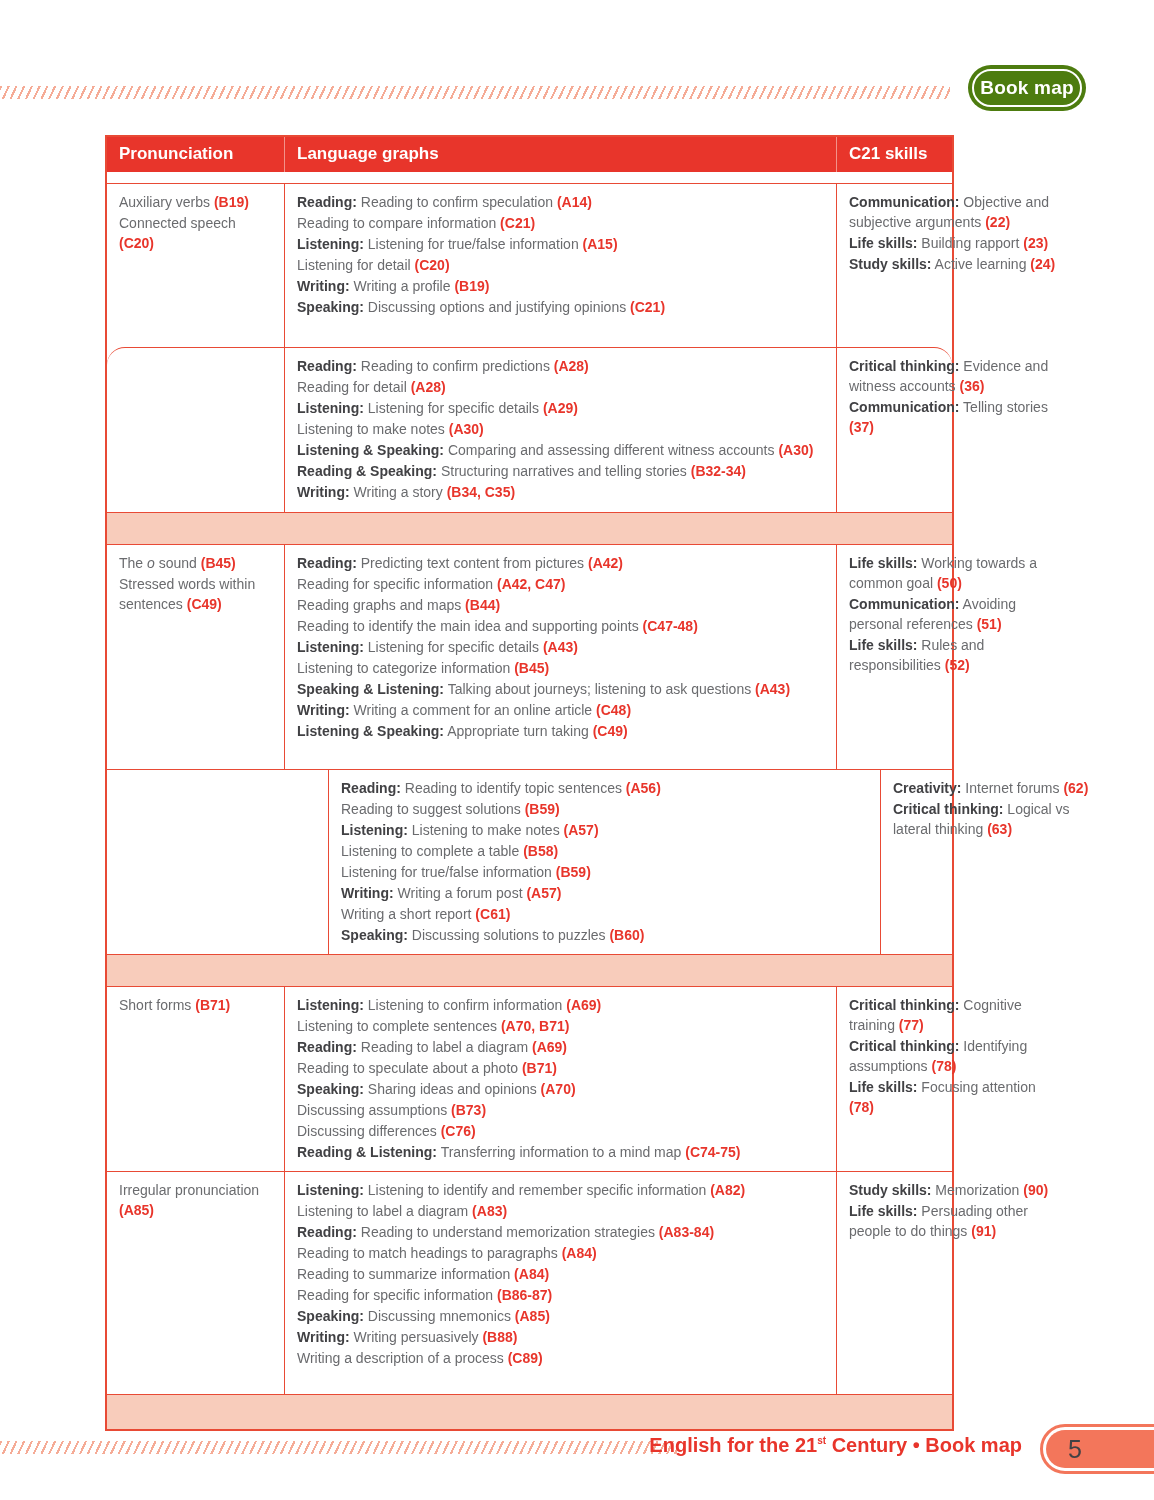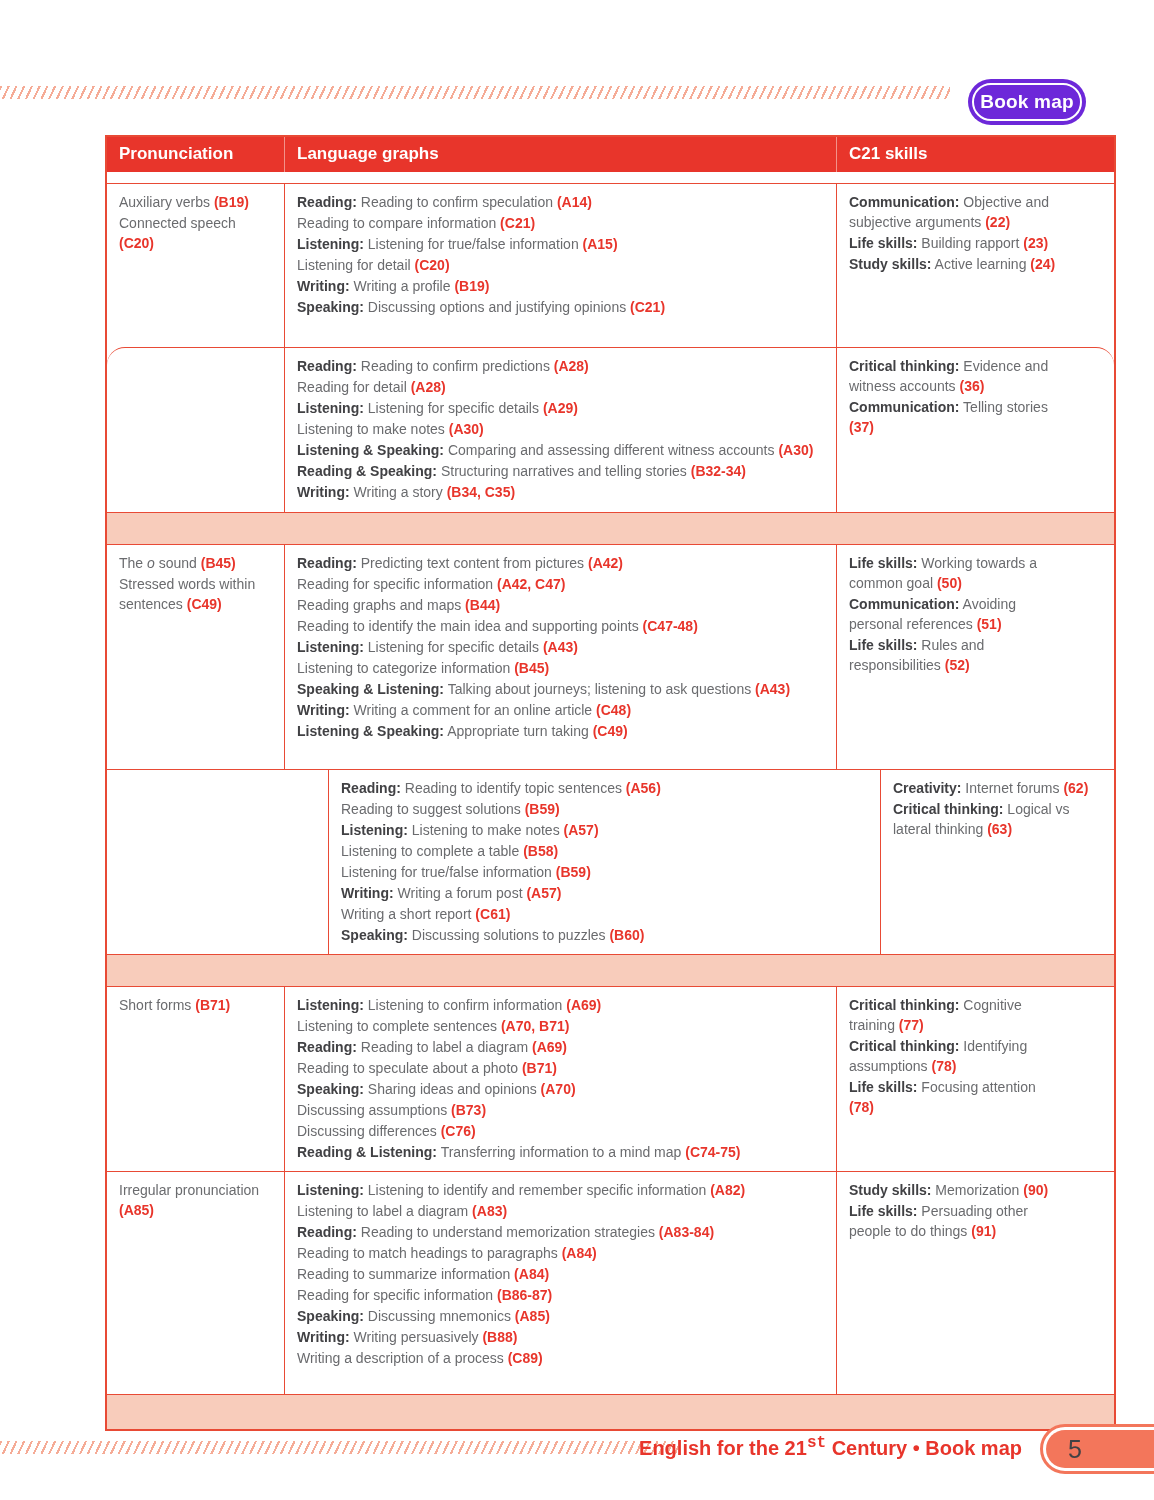--- a/index.html
+++ b/index.html
@@ -14,34 +14,34 @@
   
   .stripes {
     position: absolute;
     background: repeating-linear-gradient(115deg, #f5ab96 0 2px, transparent 2px 7px);
   }
   .top-stripes    { left: 0; top: 86px;  width: 950px; height: 13px; }
   .footer-stripes { left: 0; top: 1441px; width: 678px; height: 13px; }
 
   
   .bookmap-badge {
-    position: absolute; left: 968px; top: 79px; width: 118px; height: 46px;
-    background: #6d28d9; border-radius: 23px;
+    position: absolute; left: 968px; top: 65px; width: 118px; height: 46px;
+    background: #4d7c0f; border-radius: 23px;
     display: flex; align-items: center; justify-content: center;
   }
   .bookmap-badge .inner-ring {
     position: absolute; inset: 4px; border: 2.5px solid #ffffff; border-radius: 19px;
   }
   .bookmap-badge .label {
     position: relative; color: #ffffff; font-weight: bold; font-size: 19px; letter-spacing: .2px;
   }
 
   
   .book-table {
-    position: absolute; left: 105px; top: 135px; width: 1011px;
+    position: absolute; left: 105px; top: 135px; width: 849px;
     border: 2px solid #e84a35; background:#fff;
   }
   .header-row {
     display: grid; grid-template-columns: 178px 552px 231px;
     background: #e8352b;
   }
   .header-cell {
     color: #ffffff; font-weight: bold; font-size: 17px;
     padding: 7px 12px 8px 12px;
     border-right: 1px solid #f2928a;
@@ -64,21 +64,21 @@
   .seg-ref    { color: #e8352b; font-weight: bold; }
   .seg-italic { color: #6a6b6e; font-style: italic; }
 
   .divider-row { height: 32px; background: #f8ccbb; border-top: 1px solid #e84a35; }
 
   
   .footer-text {
     position: absolute; top: 1434px; left: 0; width: 1022px;
     text-align: right; color: #e8352b; font-size: 20px; font-weight: bold;
   }
-  .footer-text sup { font-size: 16px; font-family: Liberation Mono, monospace; }
+  .footer-text sup { font-size: 10px; }
 
   .page-badge {
     position: absolute; left: 1040px; top: 1424px; width: 150px; height: 50px;
     border: 3px solid #f3765b; border-radius: 26px; background: #ffffff; padding: 3px;
   }
   .page-badge .fill {
     width: 100%; height: 100%; background: #f3765b; border-radius: 19px;
     display: flex; align-items: center; padding-left: 22px;
     color: #414144; font-size: 25px;
   }

